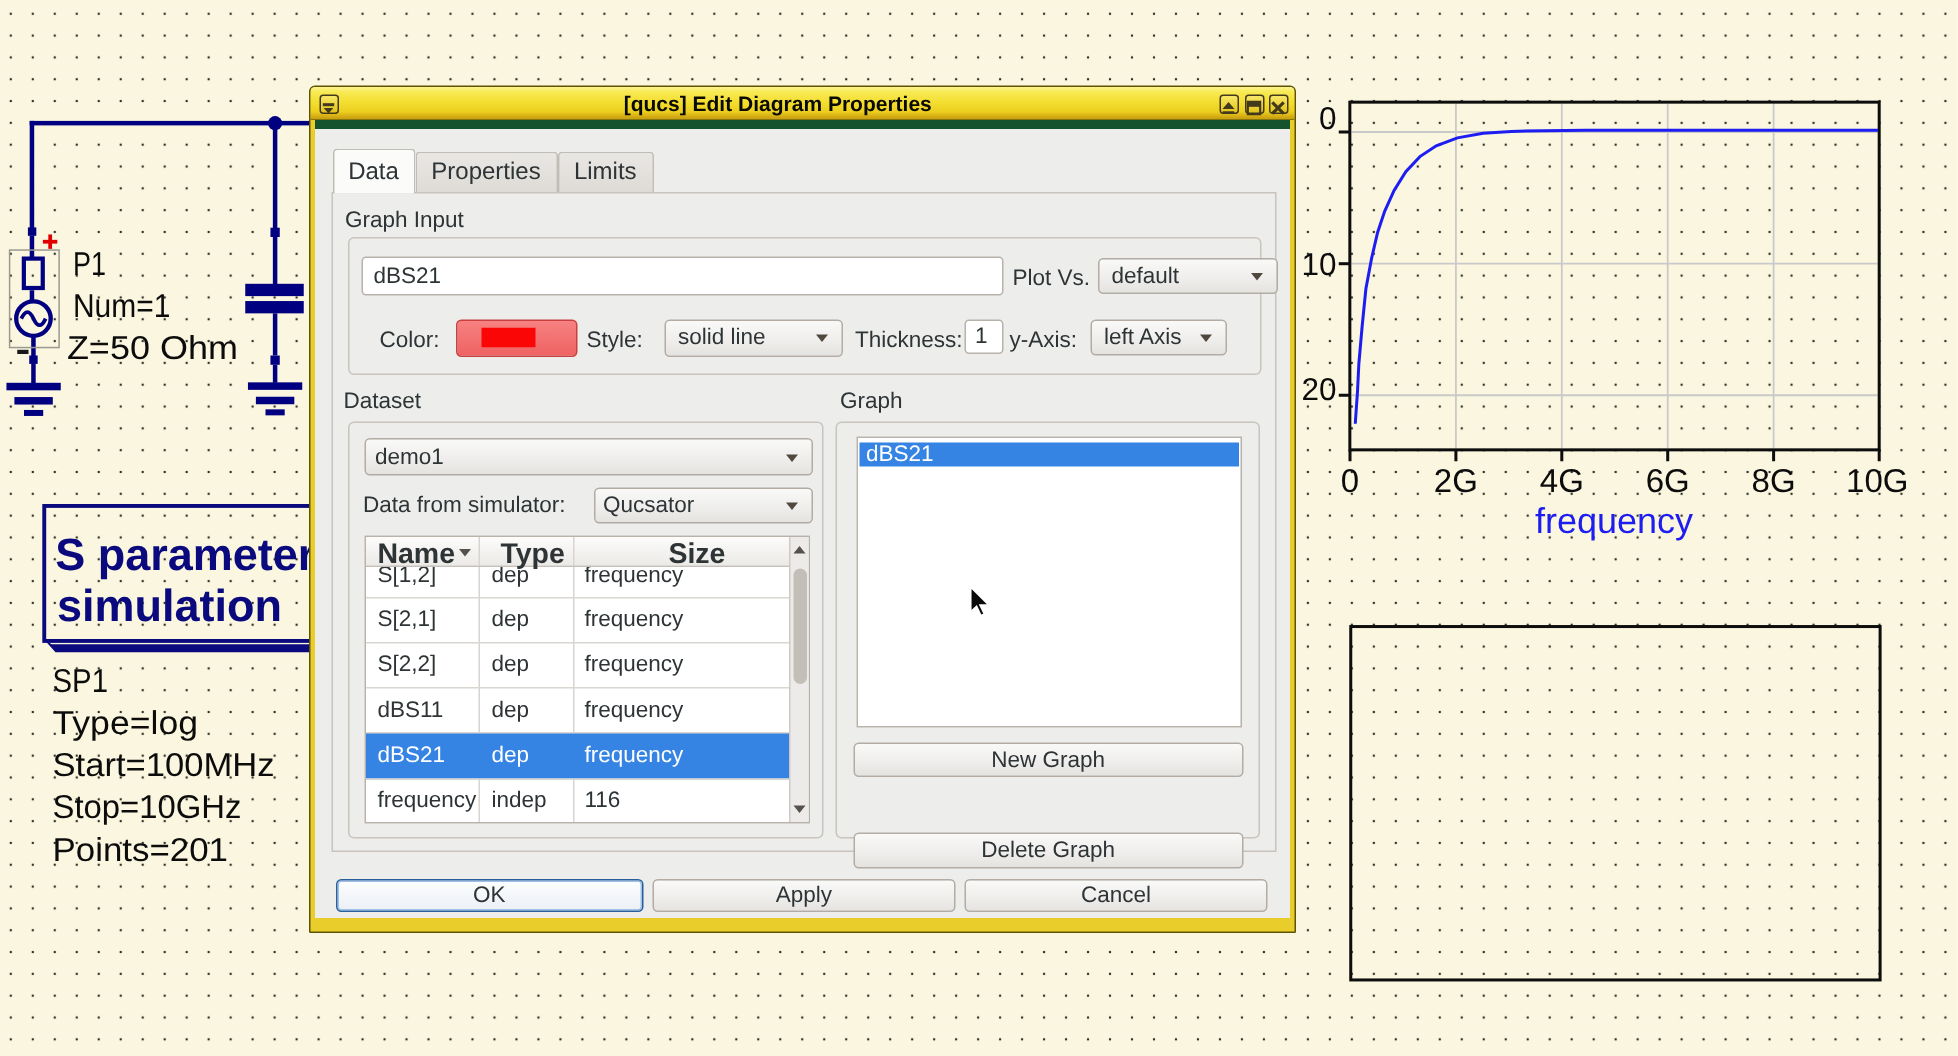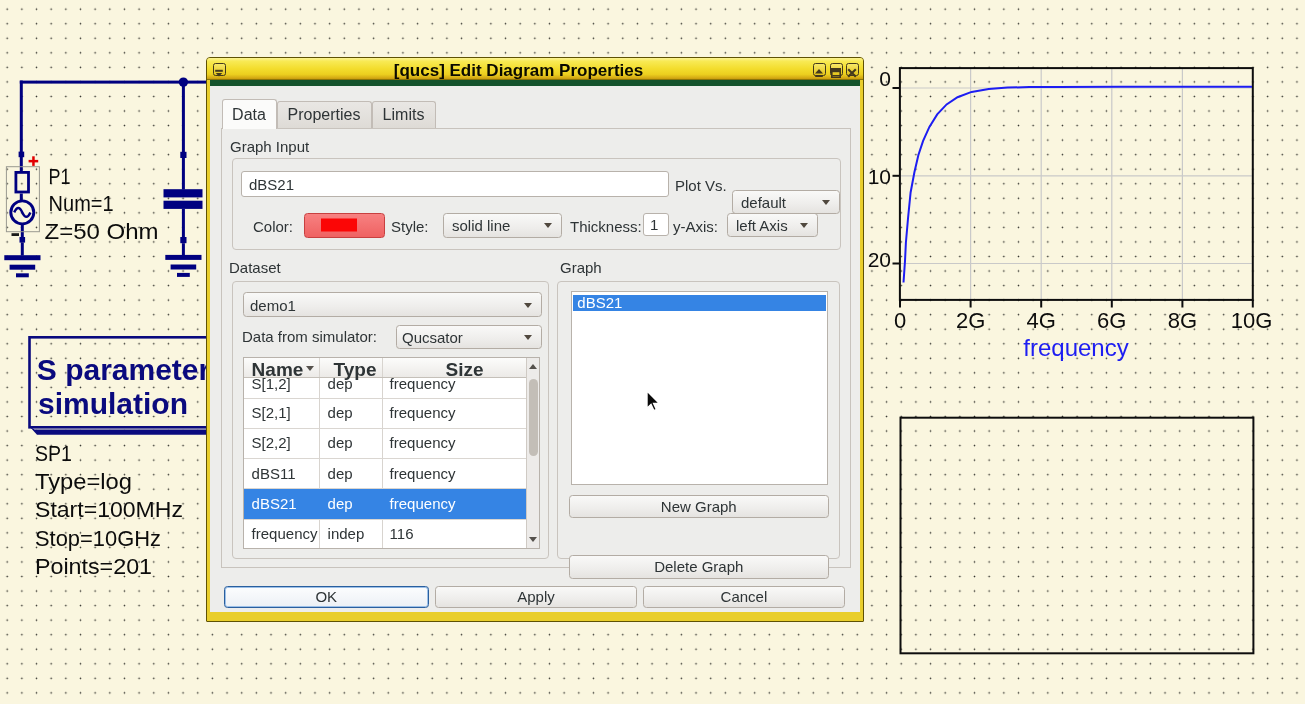--- a/index.html
+++ b/index.html
@@ -23,21 +23,21 @@
   z-index:10;
 }
 #titlebar {
   position:absolute; left:0; top:0; right:0; height:22px;
   background:linear-gradient(to bottom,#fcf393 0%,#f8ea55 15%,#f3dd2e 50%,#eccf1f 78%,#d2a713 96%,#c69a0e 100%);
   border-radius:3px 3px 0 0;
   border-bottom:1px solid #8a7408;
 }
 #titletext {
   position:absolute; left:0; right:33px; top:3px; text-align:center;
-  font-size:17px; font-weight:bold; color:#0a0a00;
+  font-size:14px; font-weight:bold; color:#0a0a00;
 }
 .wbtn { position:absolute; top:4.5px; width:13px; height:13px; border:1.5px solid #43391d; border-radius:2.5px;
   background:linear-gradient(to bottom,#f7e867,#e3c318); }
 #menubtn { left:6px; }
 #btnShade { left:606px; }
 #btnMax { left:622.5px; }
 #btnClose { left:638.5px; }
 #content {
   position:absolute; left:3px; right:3px; top:22px; bottom:9px;
   background:#ededeb;
@@ -218,21 +218,21 @@
     <div class="tab" id="tabProps">Properties</div>
     <div class="tab" id="tabLimits">Limits</div>
 
     <div class="lbl" style="left:20px; top:52px;">Graph Input</div>
     <div class="gframe" style="left:21.5px; top:71.5px; width:609.5px; height:92.5px;"></div>
 
     <div class="inp" style="left:31px; top:84.5px; width:427.7px; height:26.5px;">
           <span class="tx">dBS21</span>
         </div>
     <div class="lbl" style="left:465px; top:90.5px;">Plot Vs.</div>
-    <div class="combo" style="left:522px; top:85.5px; width:108px; height:24px;margin-top:18px;">
+    <div class="combo" style="left:522px; top:85.5px; width:120px; height:24px;">
           <span class="tx">default</span>
           <span class="ar"></span>
         </div>
 
     <div class="lbl" style="left:43px; top:131.5px;">Color:</div>
     <div style="position:absolute; left:94px; top:126.5px; width:81px; height:25.5px; border:1px solid #c84040; border-radius:3.5px; background:linear-gradient(to bottom,#f78181,#ef6262);">
       <div style="position:absolute; left:16px; top:50%; transform:translateY(-50%); width:36px; height:13px; background:#fb0606;"></div>
     </div>
     <div class="lbl" style="left:181px; top:131.5px;">Style:</div>
     <div class="combo" style="left:233px; top:126.5px; width:118.5px; height:25.5px;">

